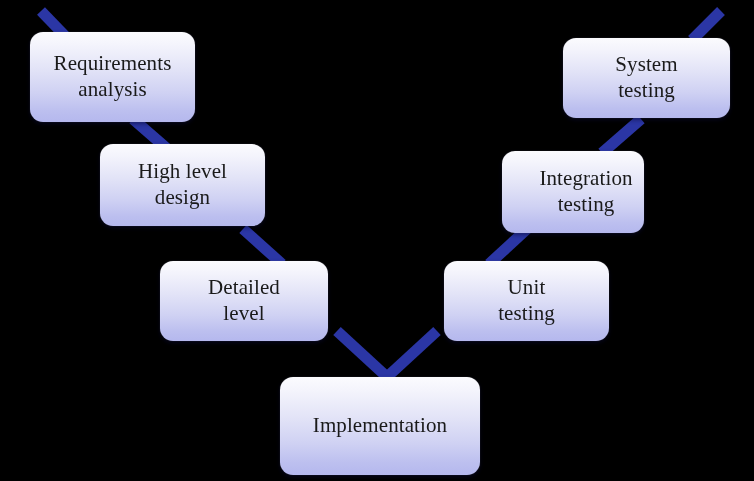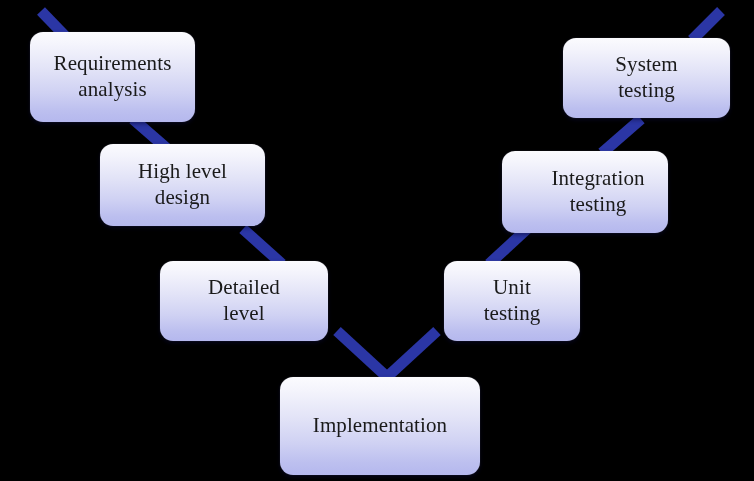--- a/index.html
+++ b/index.html
@@ -77,25 +77,25 @@
         <span class="phase-label">High level
 design</span>
       </div>
       <div class="phase-box" style="left: 160px; top: 261px; width: 168px; height: 80px;">
         <span class="phase-label">Detailed
 level</span>
       </div>
       <div class="phase-box" style="left: 280px; top: 377px; width: 200px; height: 98px;">
         <span class="phase-label">Implementation</span>
       </div>
-      <div class="phase-box" style="left: 444px; top: 261px; width: 136px; height: 80px;">
+      <div class="phase-box" style="left: 444px; top: 261px; width: 165px; height: 80px;">
         <span class="phase-label">Unit
 testing</span>
       </div>
-      <div class="phase-box" style="left: 502px; top: 151px; width: 166px; height: 82px; padding-left: 32px;">
+      <div class="phase-box" style="left: 502px; top: 151px; width: 142px; height: 82px; padding-left: 32px;">
         <span class="phase-label">Integration
 testing</span>
       </div>
       <div class="phase-box" style="left: 553px; top: 38px; width: 167px; height: 80px; margin-left: 10px;">
         <span class="phase-label">System
 testing</span>
       </div>
     </div>
 
 </div>

